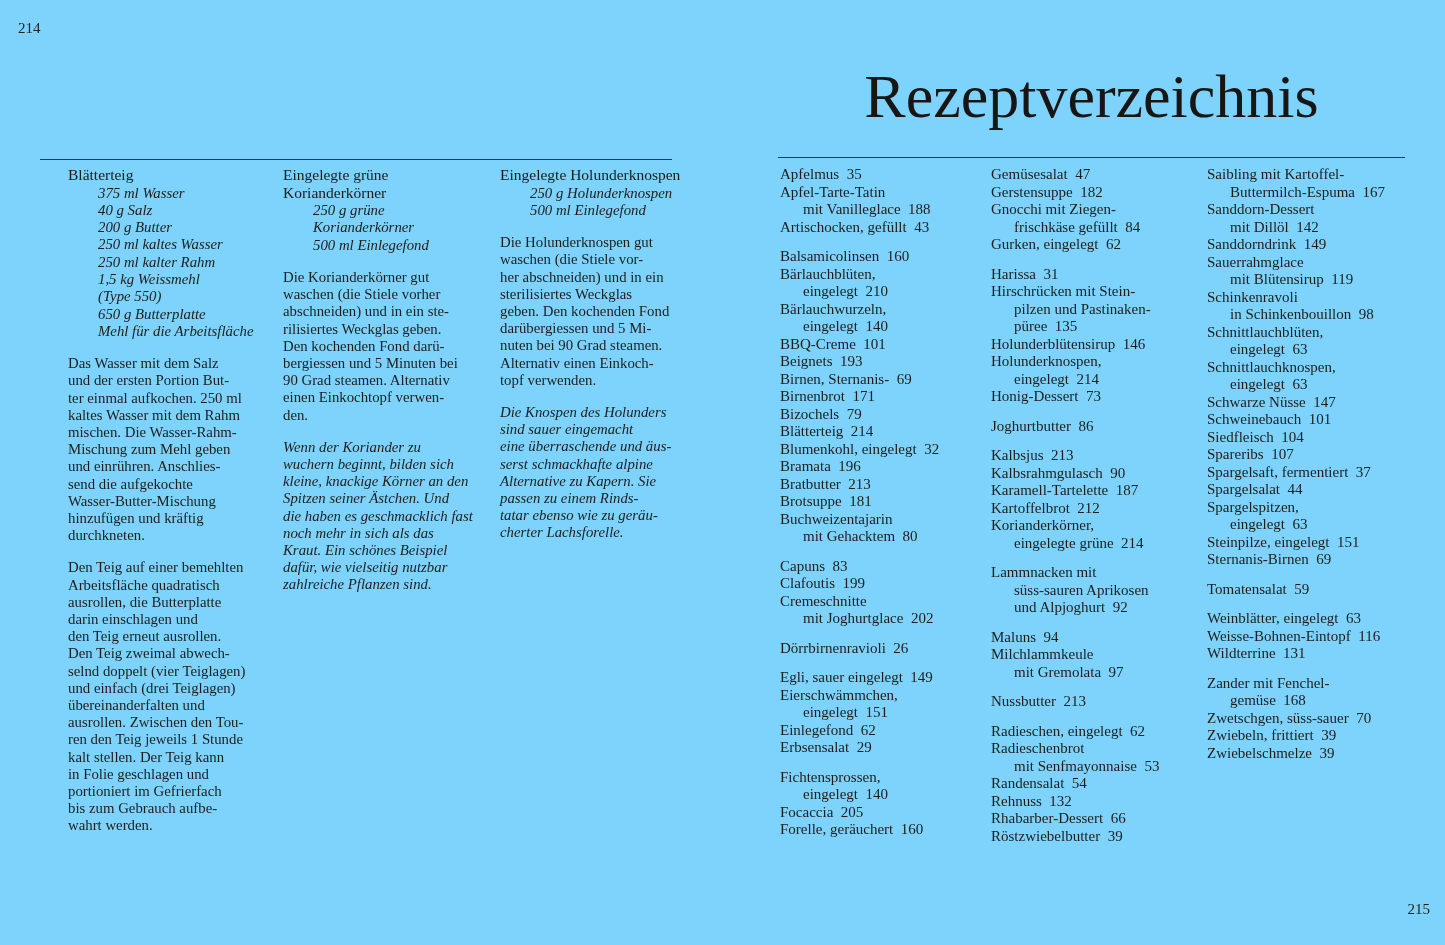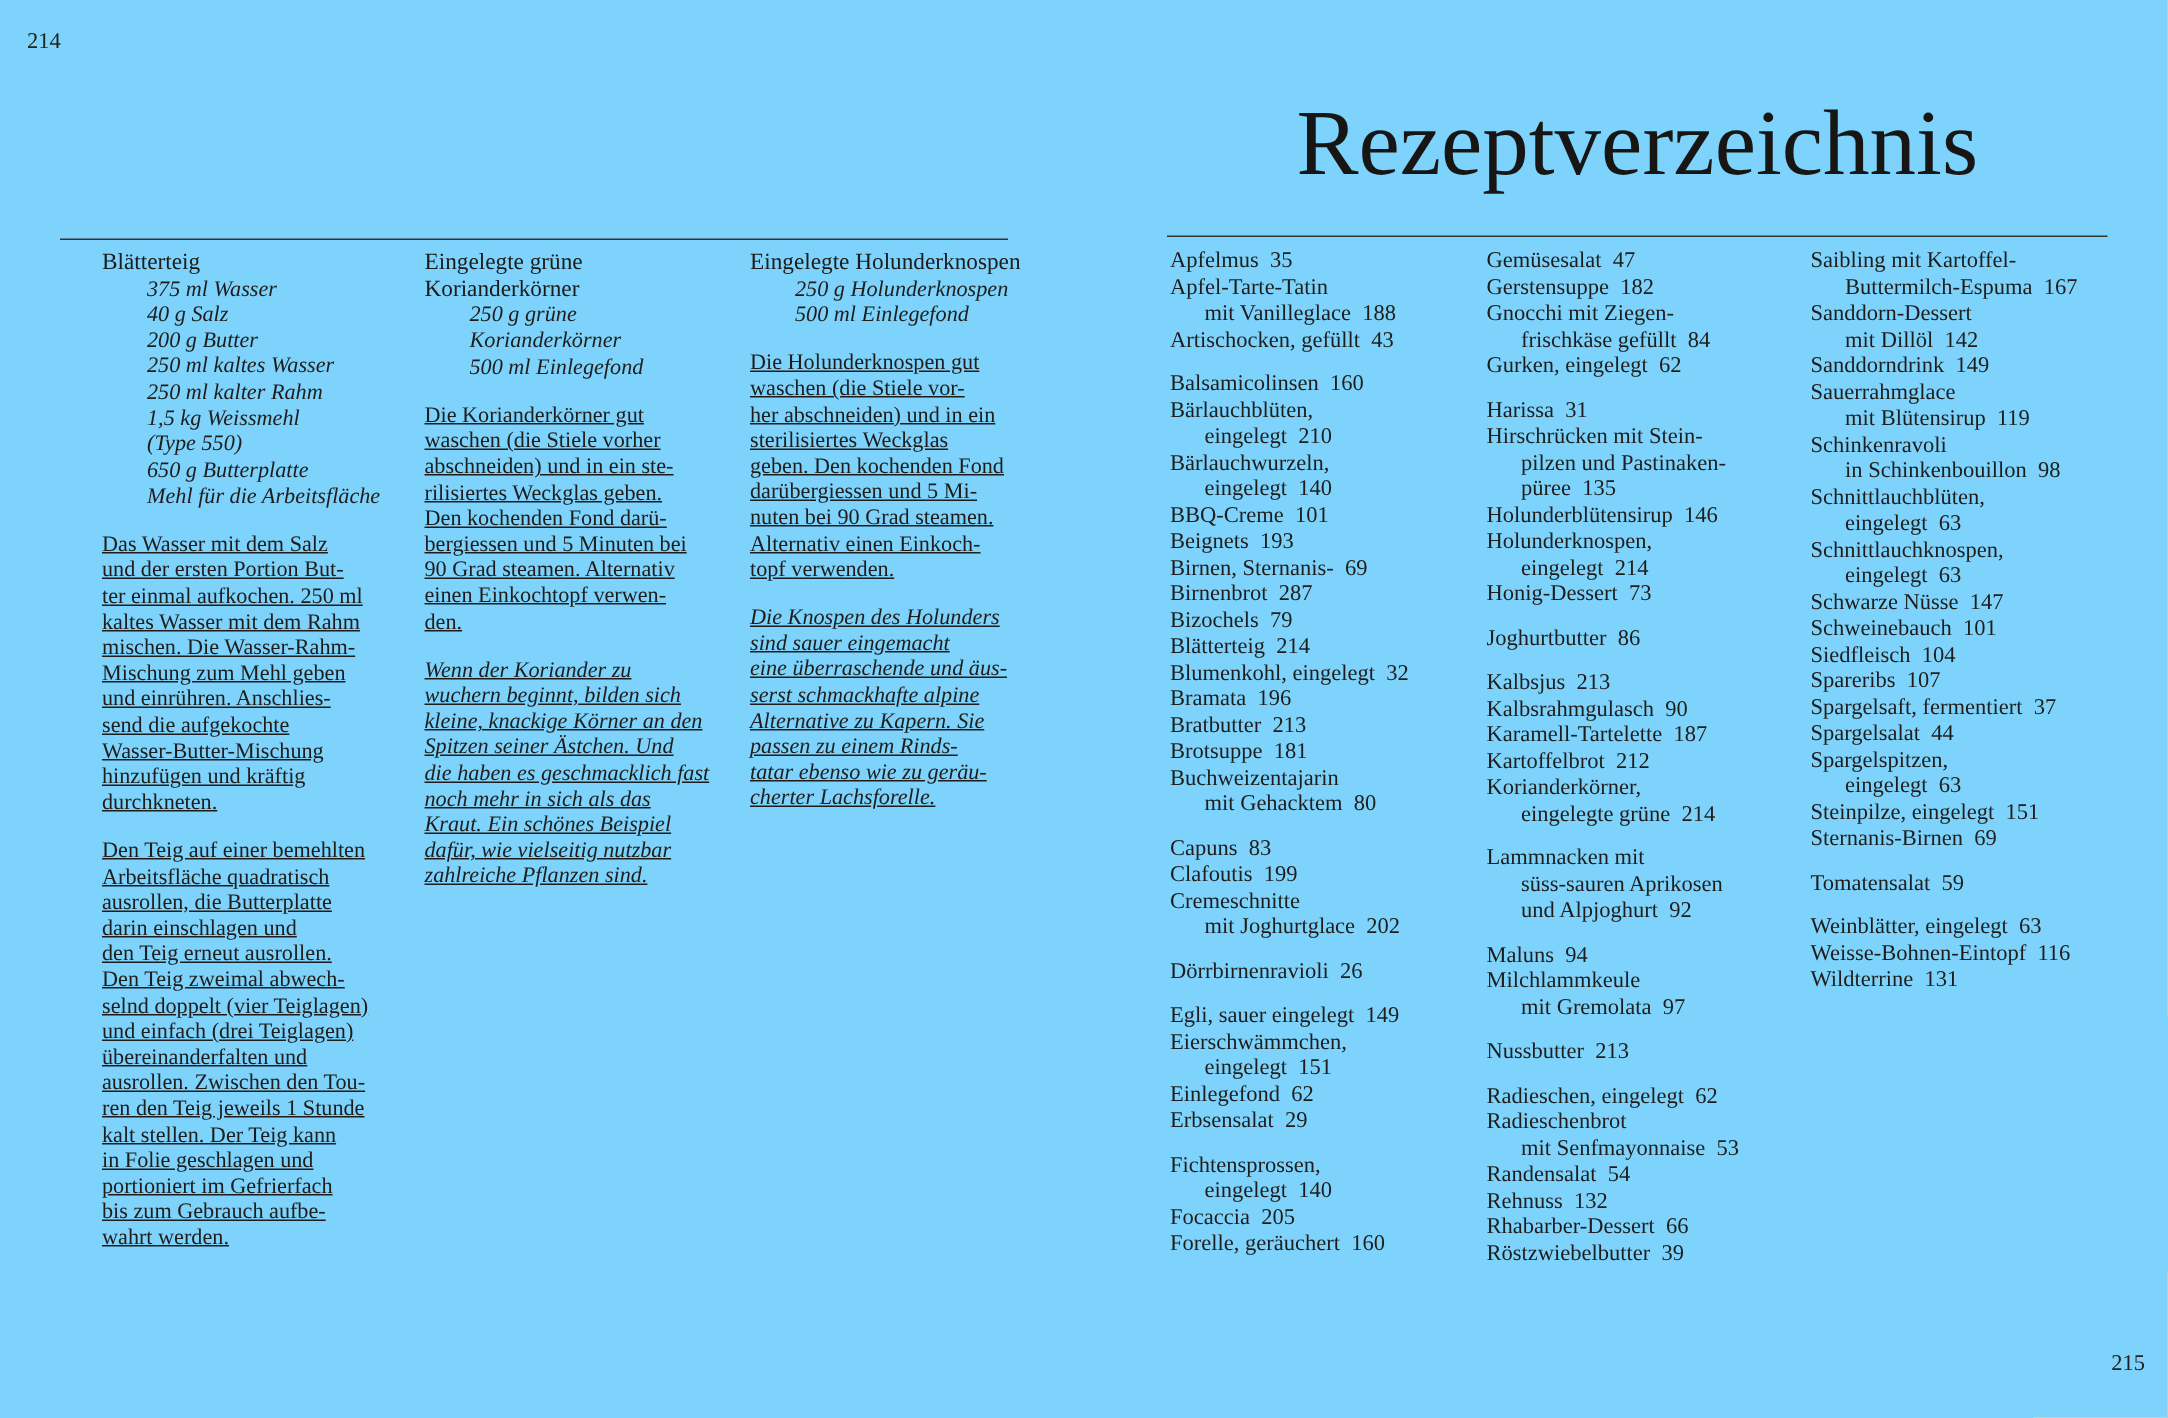--- a/index.html
+++ b/index.html
@@ -37,21 +37,21 @@
   .recipe-title {
     font-size: 15.5px; line-height: 17.5px;
     white-space: pre-wrap; color: #1c1b19;
   }
   .recipe-ingredients {
     font-style: italic; font-size: 14.8px; line-height: 17.3px;
     margin: 1px 0 0 30px; white-space: pre-wrap;
   }
   .recipe-para {
     font-size: 14.8px; line-height: 17.2px;
-    margin: 15px 0 0 0; white-space: pre-wrap; text-decoration: underline;
+    margin: 15px 0 0 0; white-space: pre-wrap;
   }
   .recipe-note { font-style: italic; }
 
   .index-col { position: absolute; top: 166px; font-size: 15px; line-height: 17.5px; }
   .index-col-1 { left: 58px;  width: 205px; }
   .index-col-2 { left: 269px; width: 210px; }
   .index-col-3 { left: 485px; width: 205px; }
   .idx-group { margin-top: 12px; }
   .idx-group:first-child { margin-top: 0; }
   .idx-entry { white-space: pre-wrap; padding-left: 23px; text-indent: -23px; }
@@ -164,21 +164,21 @@
         </div>
         <div class="idx-group">
           <div class="idx-entry">Balsamicolinsen  160</div>
           <div class="idx-entry">Bärlauchblüten,
 eingelegt  210</div>
           <div class="idx-entry">Bärlauchwurzeln,
 eingelegt  140</div>
           <div class="idx-entry">BBQ-Creme  101</div>
           <div class="idx-entry">Beignets  193</div>
           <div class="idx-entry">Birnen, Sternanis-  69</div>
-          <div class="idx-entry">Birnenbrot  287</div>
+          <div class="idx-entry">Birnenbrot  171</div>
           <div class="idx-entry">Bizochels  79</div>
           <div class="idx-entry">Blätterteig  214</div>
           <div class="idx-entry">Blumenkohl, eingelegt  32</div>
           <div class="idx-entry">Bramata  196</div>
           <div class="idx-entry">Bratbutter  213</div>
           <div class="idx-entry">Brotsuppe  181</div>
           <div class="idx-entry">Buchweizentajarin
 mit Gehacktem  80</div>
         </div>
         <div class="idx-group">
@@ -283,17 +283,24 @@
           <div class="idx-entry">Sternanis-Birnen  69</div>
         </div>
         <div class="idx-group">
           <div class="idx-entry">Tomatensalat  59</div>
         </div>
         <div class="idx-group">
           <div class="idx-entry">Weinblätter, eingelegt  63</div>
           <div class="idx-entry">Weisse-Bohnen-Eintopf  116</div>
           <div class="idx-entry">Wildterrine  131</div>
         </div>
+        <div class="idx-group">
+          <div class="idx-entry">Zander mit Fenchel-
+gemüse  168</div>
+          <div class="idx-entry">Zwetschgen, süss-sauer  70</div>
+          <div class="idx-entry">Zwiebeln, frittiert  39</div>
+          <div class="idx-entry">Zwiebelschmelze  39</div>
+        </div>
       </div>
     <div class="folio folio-right">215</div>
   </div>
 
 </div>
 
 </body></html>

